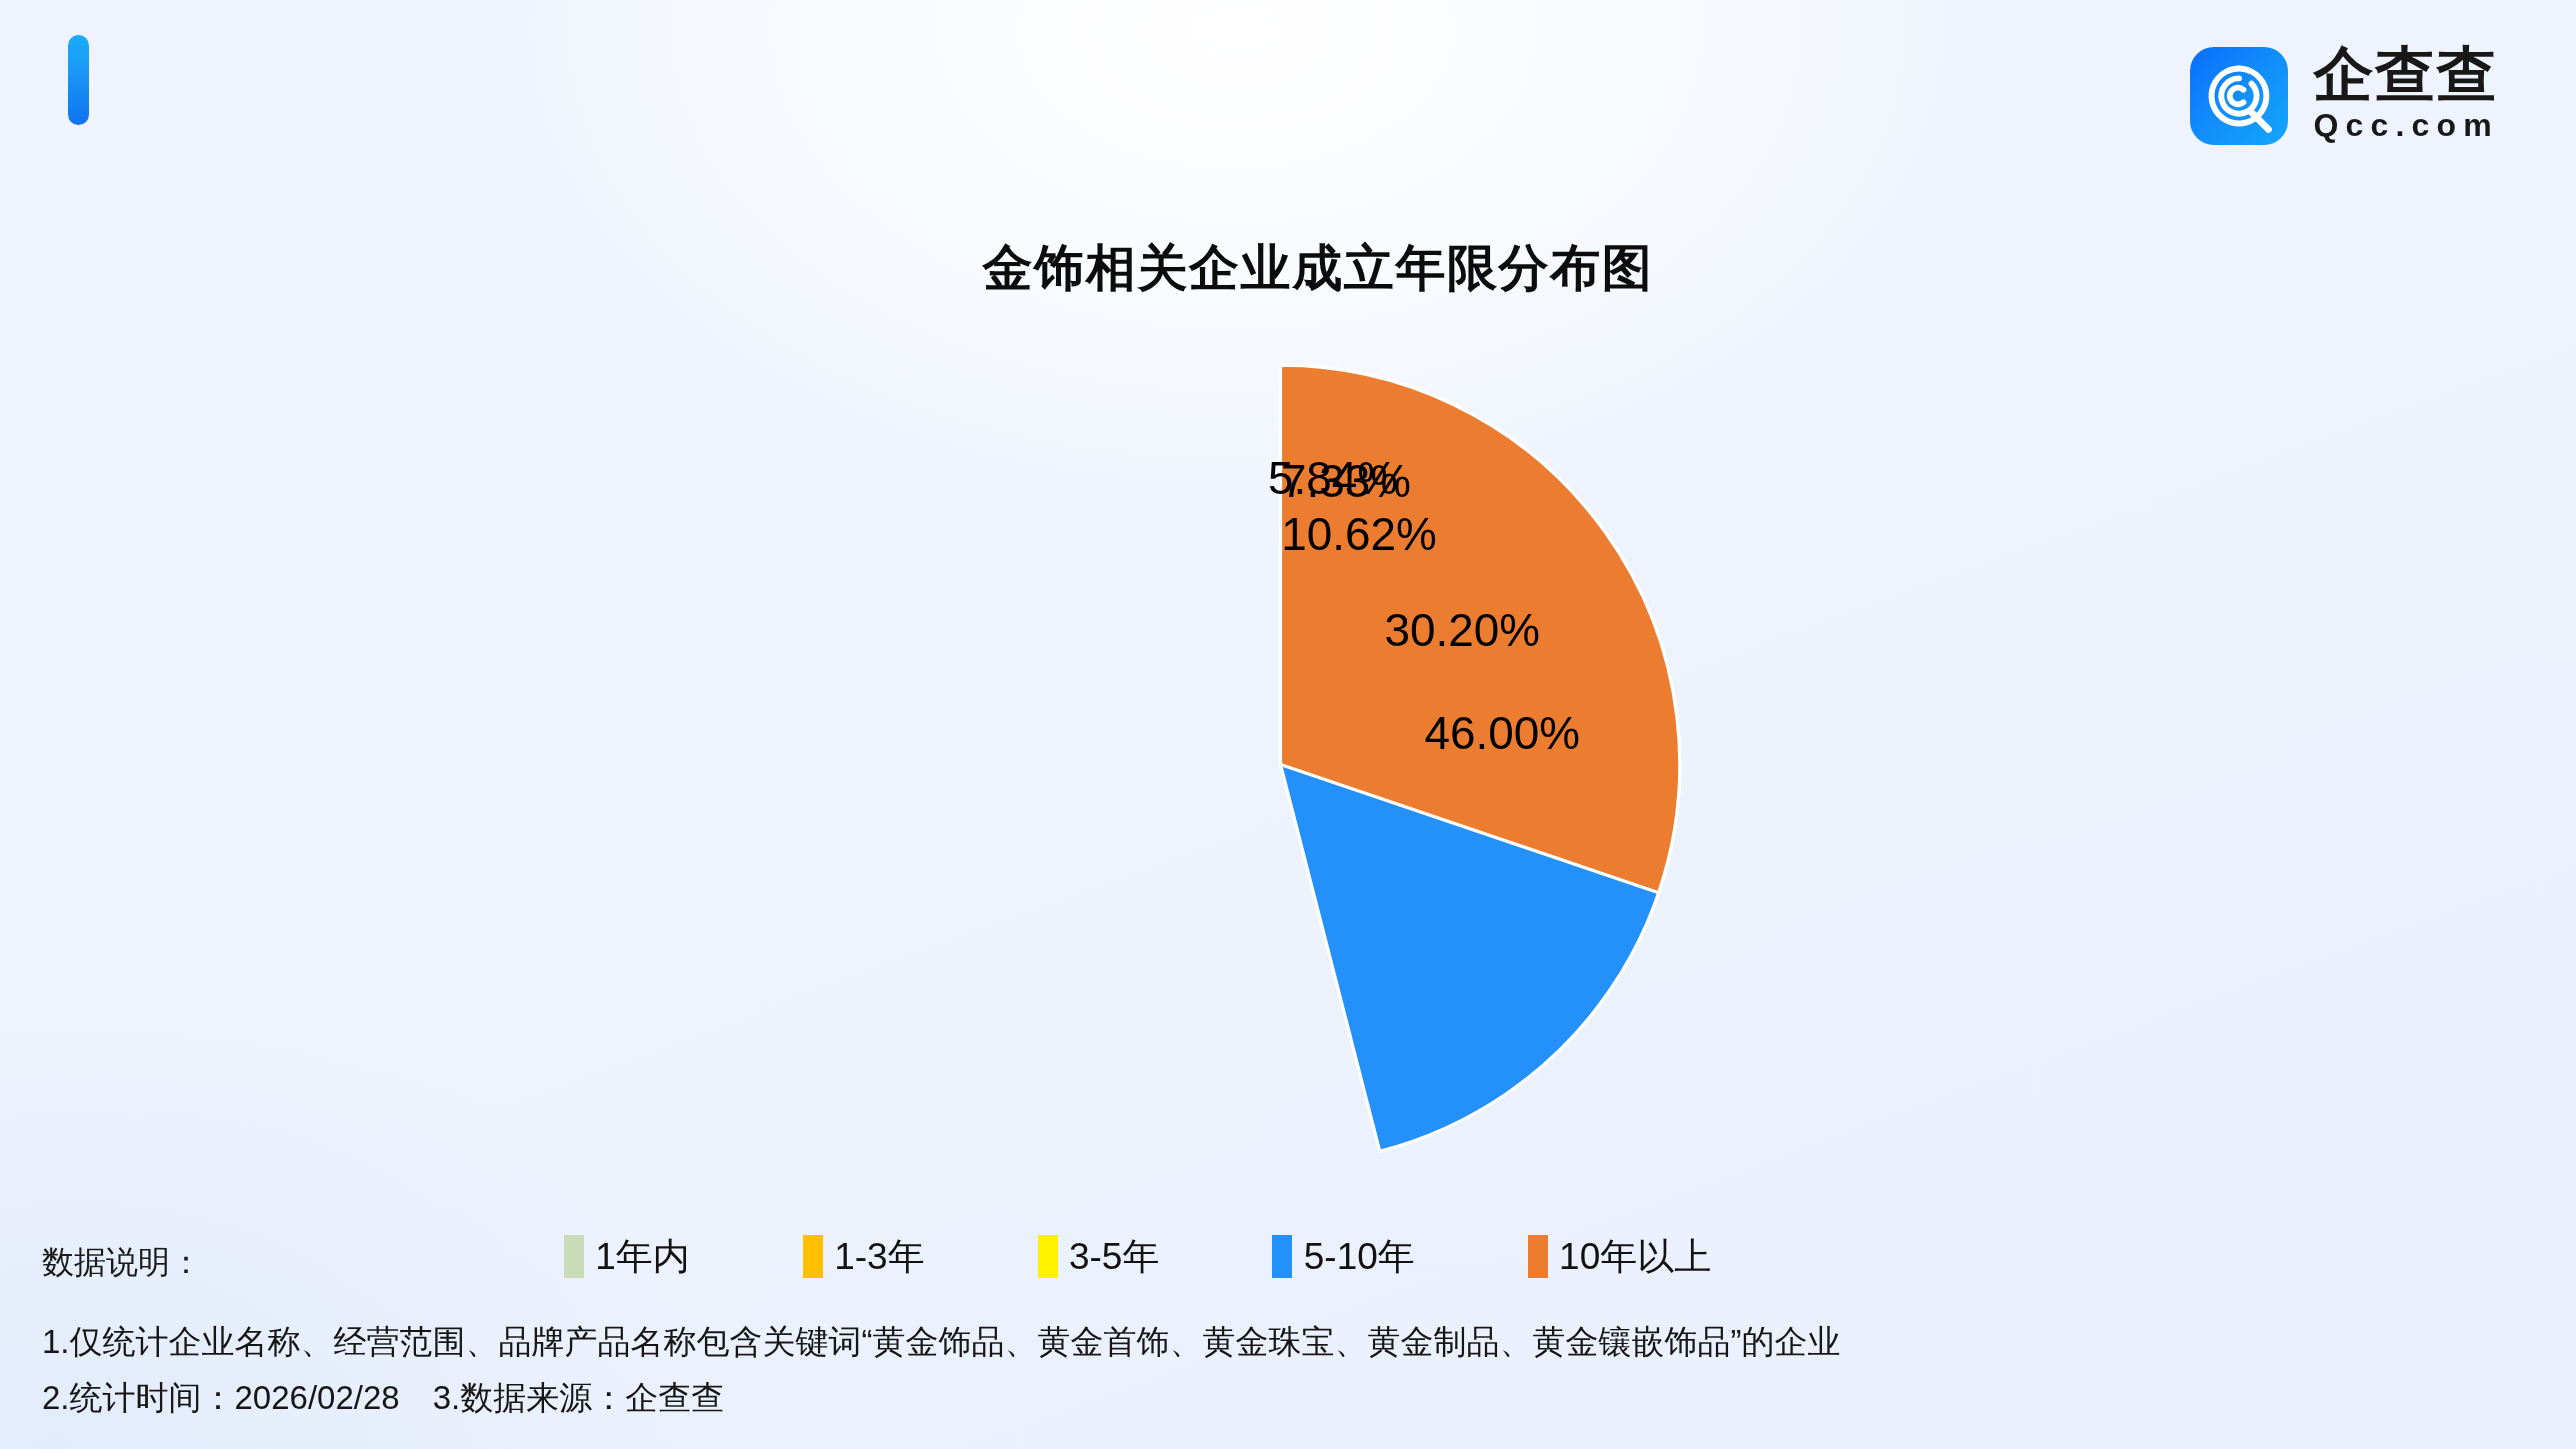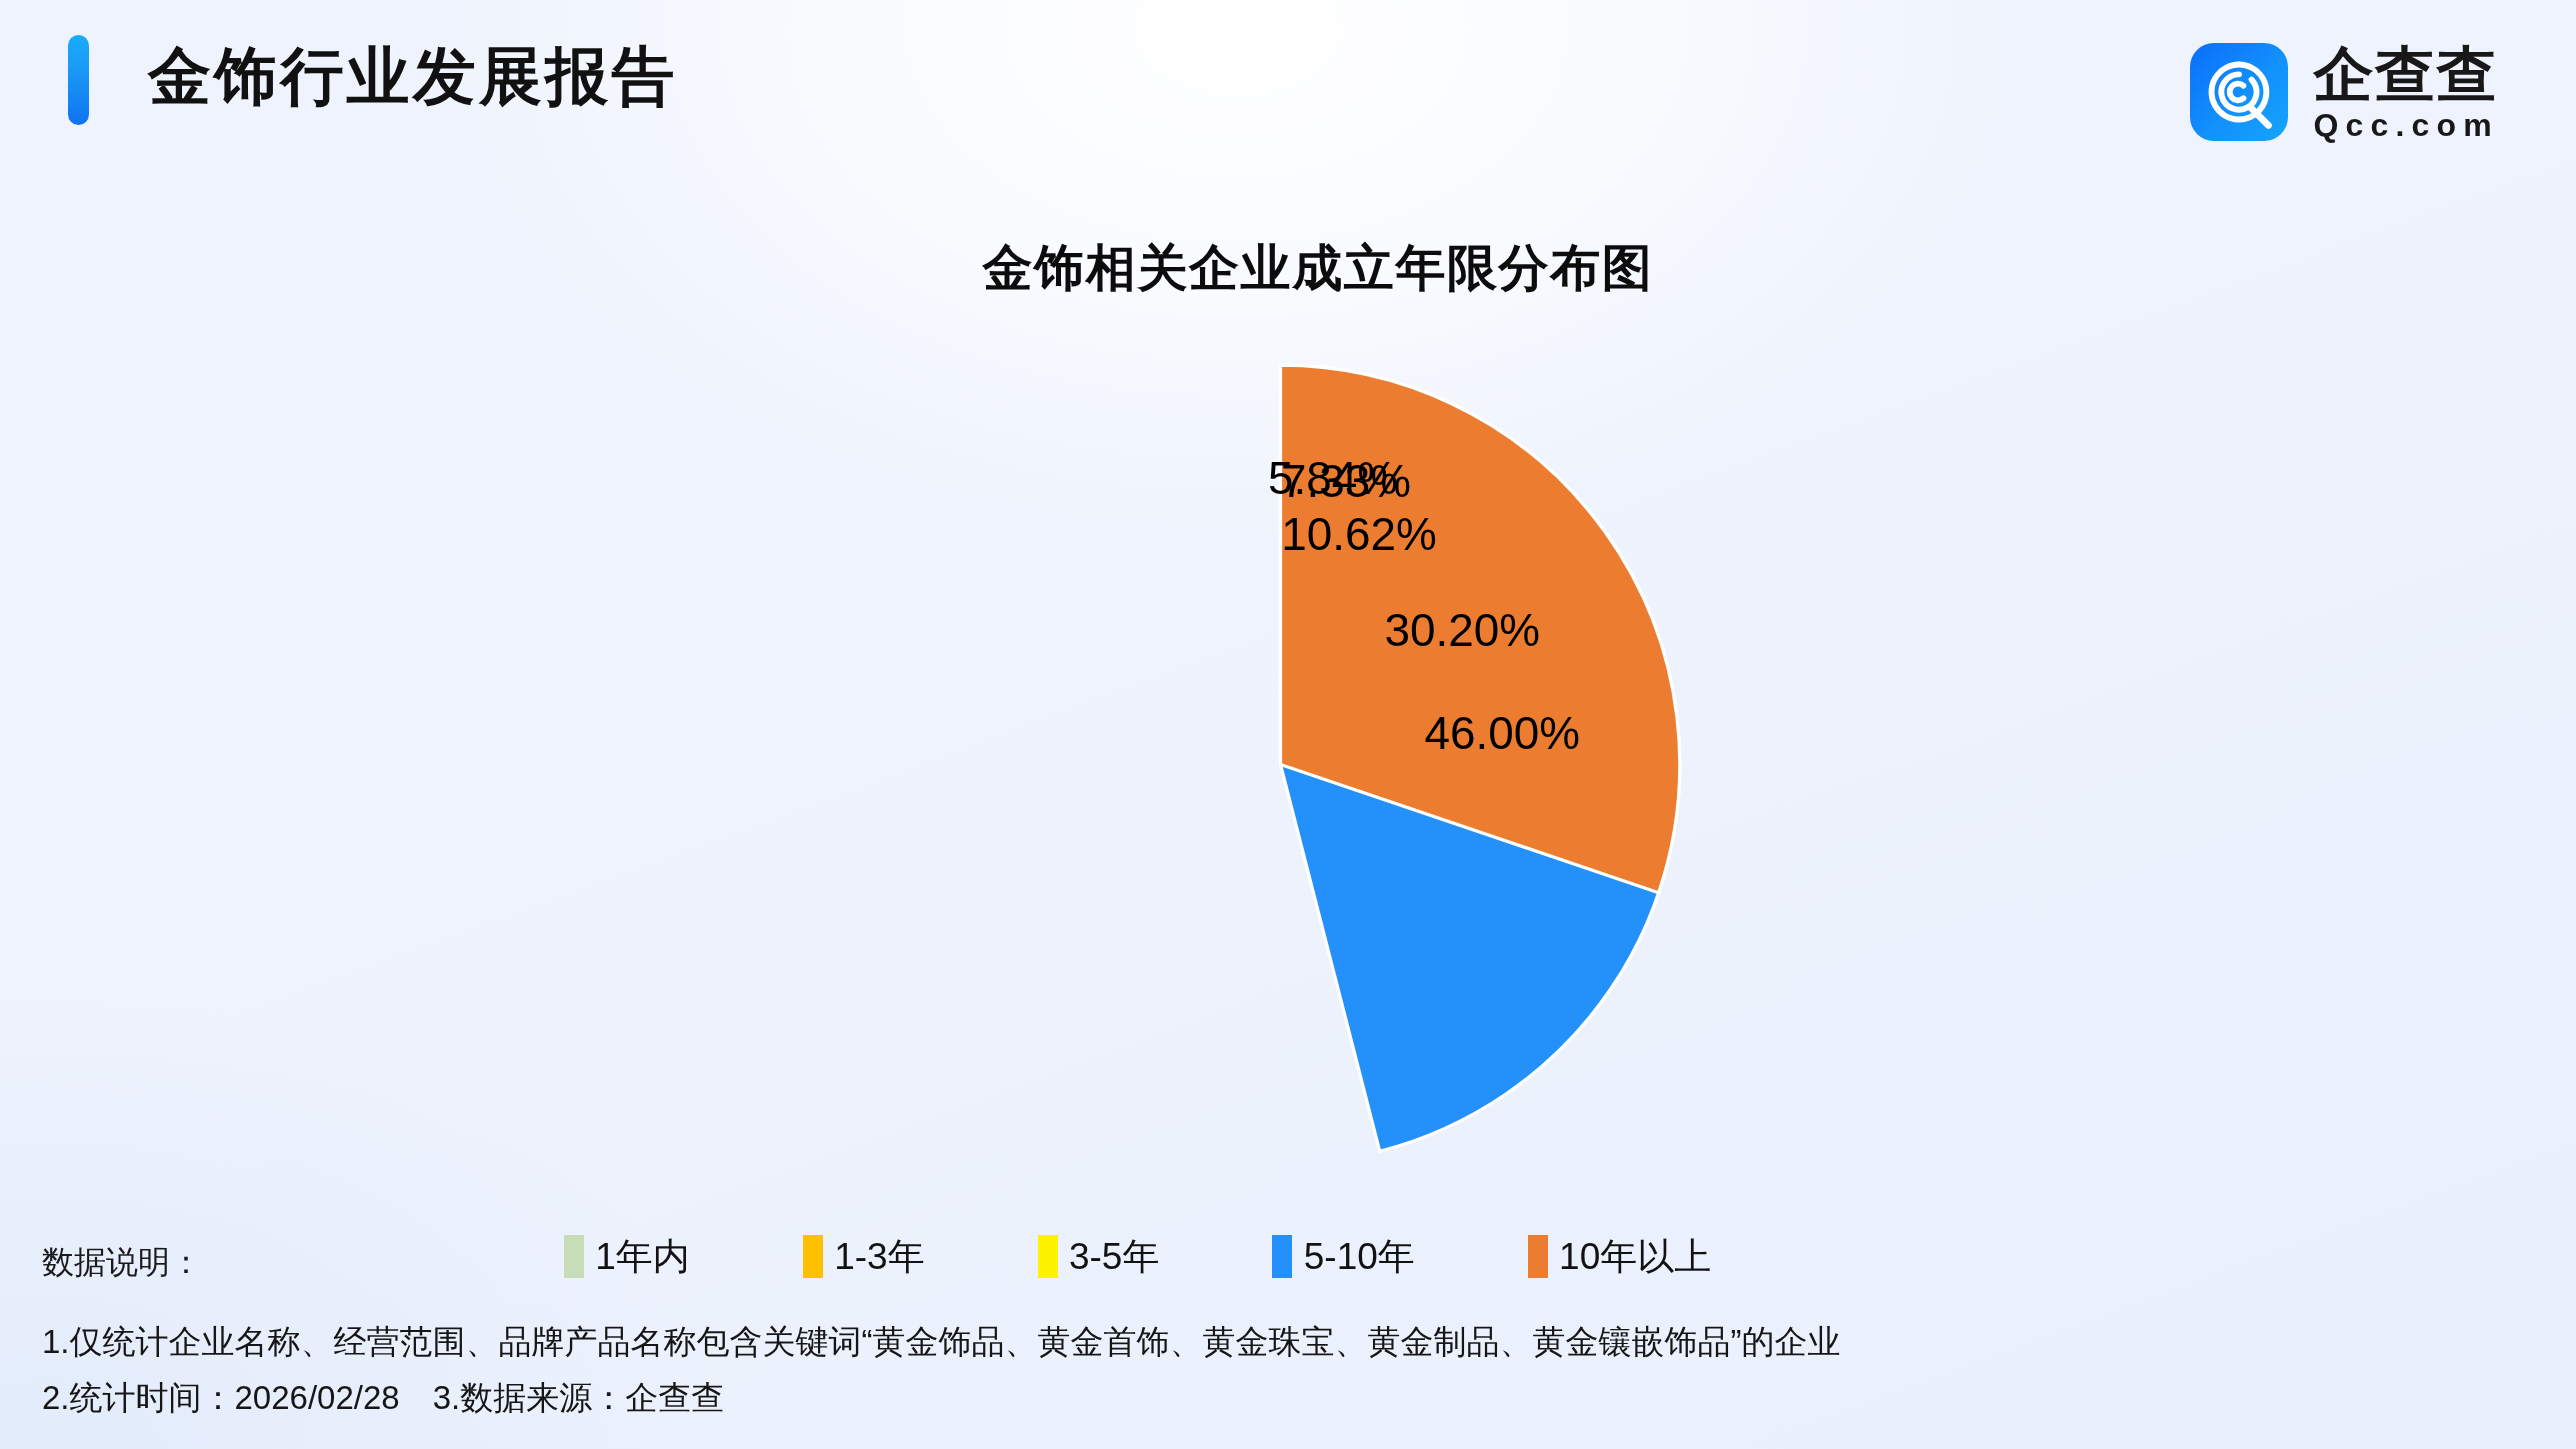--- a/index.html
+++ b/index.html
@@ -52,21 +52,21 @@
     line-height: 101px;
     white-space: nowrap;
   }
 
   
   #brand {
     position: absolute;
     right: 77px;
     top: 43px;
     display: flex;
-    align-items: flex-start;
+    align-items: flex-end;
     gap: 25px;
   }
   #brand-mark {
     width: 98px;
     height: 98px;
     border-radius: 24px;
     background: linear-gradient(135deg, #0a6efb 0%, #128ffb 52%, #13a6fd 100%);
     display: flex;
     align-items: center;
     justify-content: center;
@@ -173,21 +173,20 @@
 </style>
 </head>
 <body>
 
 <div id="page">
 
   <div id="header">
 
     <div id="accent-bar"></div>
 
-    <div id="page-title">金饰行业发展报告</div>
 
     <div id="brand">
       <div id="brand-mark">
         <svg width="98" height="98" viewBox="0 0 100 100" aria-hidden="true">
           <g fill="none" stroke="#ffffff" stroke-linecap="round">
             <path d="M50 22 A28 28 0 1 1 49.9 22" stroke-width="6"></path>
             <path d="M50 32 A18 18 0 1 0 62.8 37.4" stroke-width="6"></path>
             <path d="M54.5 43.5 A8.5 8.5 0 1 0 54.5 56.5" stroke-width="6"></path>
             <path d="M62 66 L80 84" stroke-width="7"></path>
           </g>

